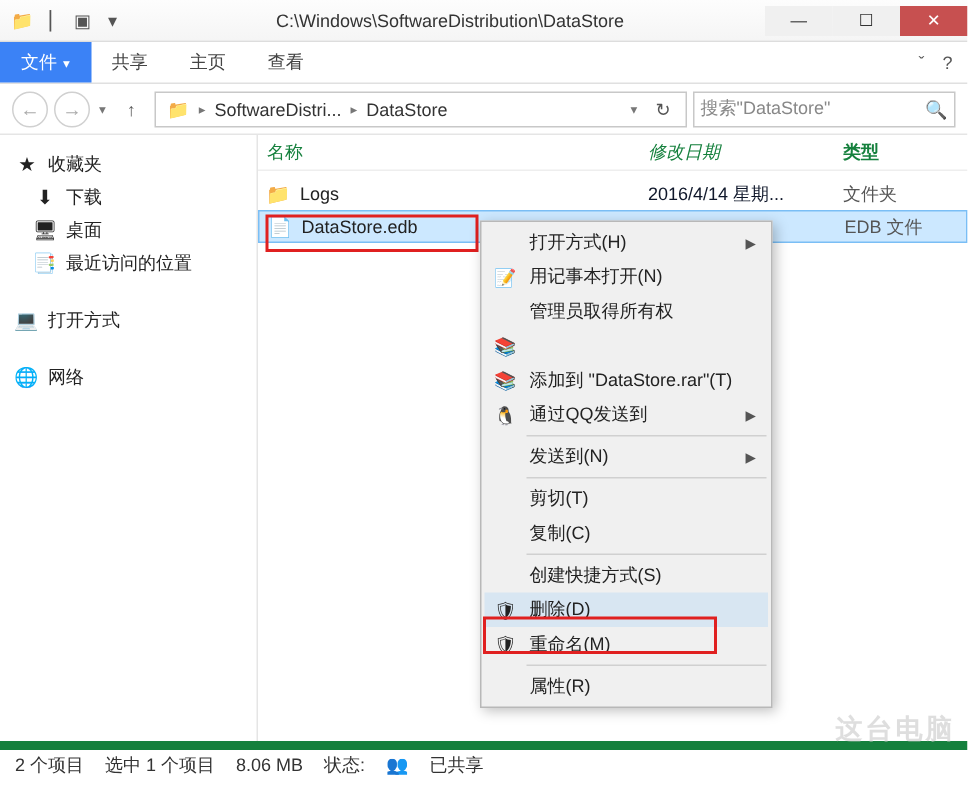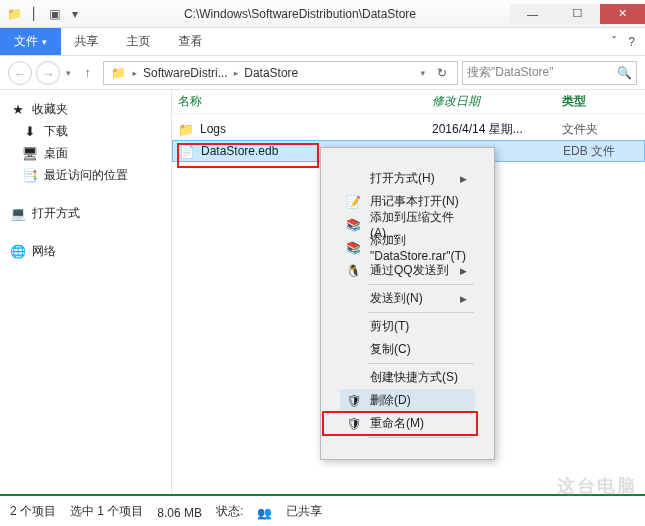--- a/index.html
+++ b/index.html
@@ -47,28 +47,28 @@
 .frow { display: flex; align-items: center; height: 22px; padding-left: 6px; color: #222; }
 .frow.sel { background: #cce8ff; border: 1px solid #7abef5; }
 .frow .fname { width: 254px; display: flex; align-items: center; gap: 6px; }
 .frow .fdate { width: 130px; color: #0f172a; }
 .frow .ftype { color: #555; }
 .ficn { width: 16px; height: 16px; display: inline-flex; align-items: center; justify-content: center; font-size: 13px; }
 
 .redbox1 { position: absolute; border: 2px solid #e02020; left: 177px; top: 143px; width: 142px; height: 25px; pointer-events: none; }
 .redbox2 { position: absolute; border: 2px solid #e02020; left: 322px; top: 411px; width: 156px; height: 25px; pointer-events: none; z-index: 20; }
 
-.ctxmenu { position: absolute; left: 320px; top: 147px; width: 175px; background: #f0f0f0; border: 1px solid #b8b8b8; box-shadow: 2px 2px 8px rgba(0,0,0,0.25); z-index: 10; padding: 19px; }
+.ctxmenu { position: absolute; left: 320px; top: 147px; width: 195px; background: #f0f0f0; border: 1px solid #b8b8b8; box-shadow: 2px 2px 8px rgba(0,0,0,0.25); z-index: 10; padding: 2px; }
 .mitem { display: flex; align-items: center; height: 23px; padding-left: 30px; position: relative; color: #222; }
 .mitem:hover, .mitem.selm { background: #d8e6f2; }
 .mitem .micn { position: absolute; left: 6px; width: 16px; height: 16px; display: flex; align-items: center; justify-content: center; font-size: 12px; }
 .mitem .marr { margin-left: auto; padding-right: 8px; font-size: 9px; color: #555; }
 .msep { height: 1px; background: #d0d0d0; margin: 2px 1px 2px 28px; }
 
-.statusbar { height: 26px; border-top: 2px solid #15803d; display: flex; align-items: flex-end; padding: 0 10px; gap: 14px; color: #333; font-size: 12px; }
+.statusbar { height: 26px; border-top: 6px solid #15803d; display: flex; align-items: center; padding: 0 10px; gap: 14px; color: #333; font-size: 12px; }
 
 .watermark { position: absolute; right: 8px; bottom: 28px; color: rgba(200,200,200,0.6); font-size: 18px; font-weight: bold; letter-spacing: 2px; pointer-events: none; }
 </style>
 </head>
 <body>
 
 <div class="titlebar">
   <div class="tb-icons">
     <span class="icn">📁</span>
     <span class="icn">⎜</span>
@@ -187,22 +187,24 @@
 <div class="ctxmenu">
   <div class="mitem">
       <span>打开方式(H)</span>
       <span class="marr">▶</span>
     </div>
   <div class="mitem">
       <span class="micn">📝</span>
       <span>用记事本打开(N)</span>
     </div>
   <div class="mitem">
+      <span>管理员取得所有权</span>
+    </div>
+  <div class="mitem">
       <span class="micn">📚</span>
-      <span>添加到压缩文件(A)...</span>
     </div>
   <div class="mitem">
       <span class="micn">📚</span>
       <span>添加到 "DataStore.rar"(T)</span>
     </div>
   <div class="mitem">
       <span class="micn">🐧</span>
       <span>通过QQ发送到</span>
       <span class="marr">▶</span>
     </div>
@@ -224,17 +226,20 @@
     </div>
   <div class="mitem selm">
       <span class="micn">🛡</span>
       <span>删除(D)</span>
     </div>
   <div class="mitem">
       <span class="micn">🛡</span>
       <span>重命名(M)</span>
     </div>
   <div class="msep"></div>
+  <div class="mitem">
+      <span>属性(R)</span>
+    </div>
 </div>
 
 <div class="redbox1"></div>
 <div class="redbox2"></div>
 <div class="watermark">这台电脑</div>
 
 </body></html>

